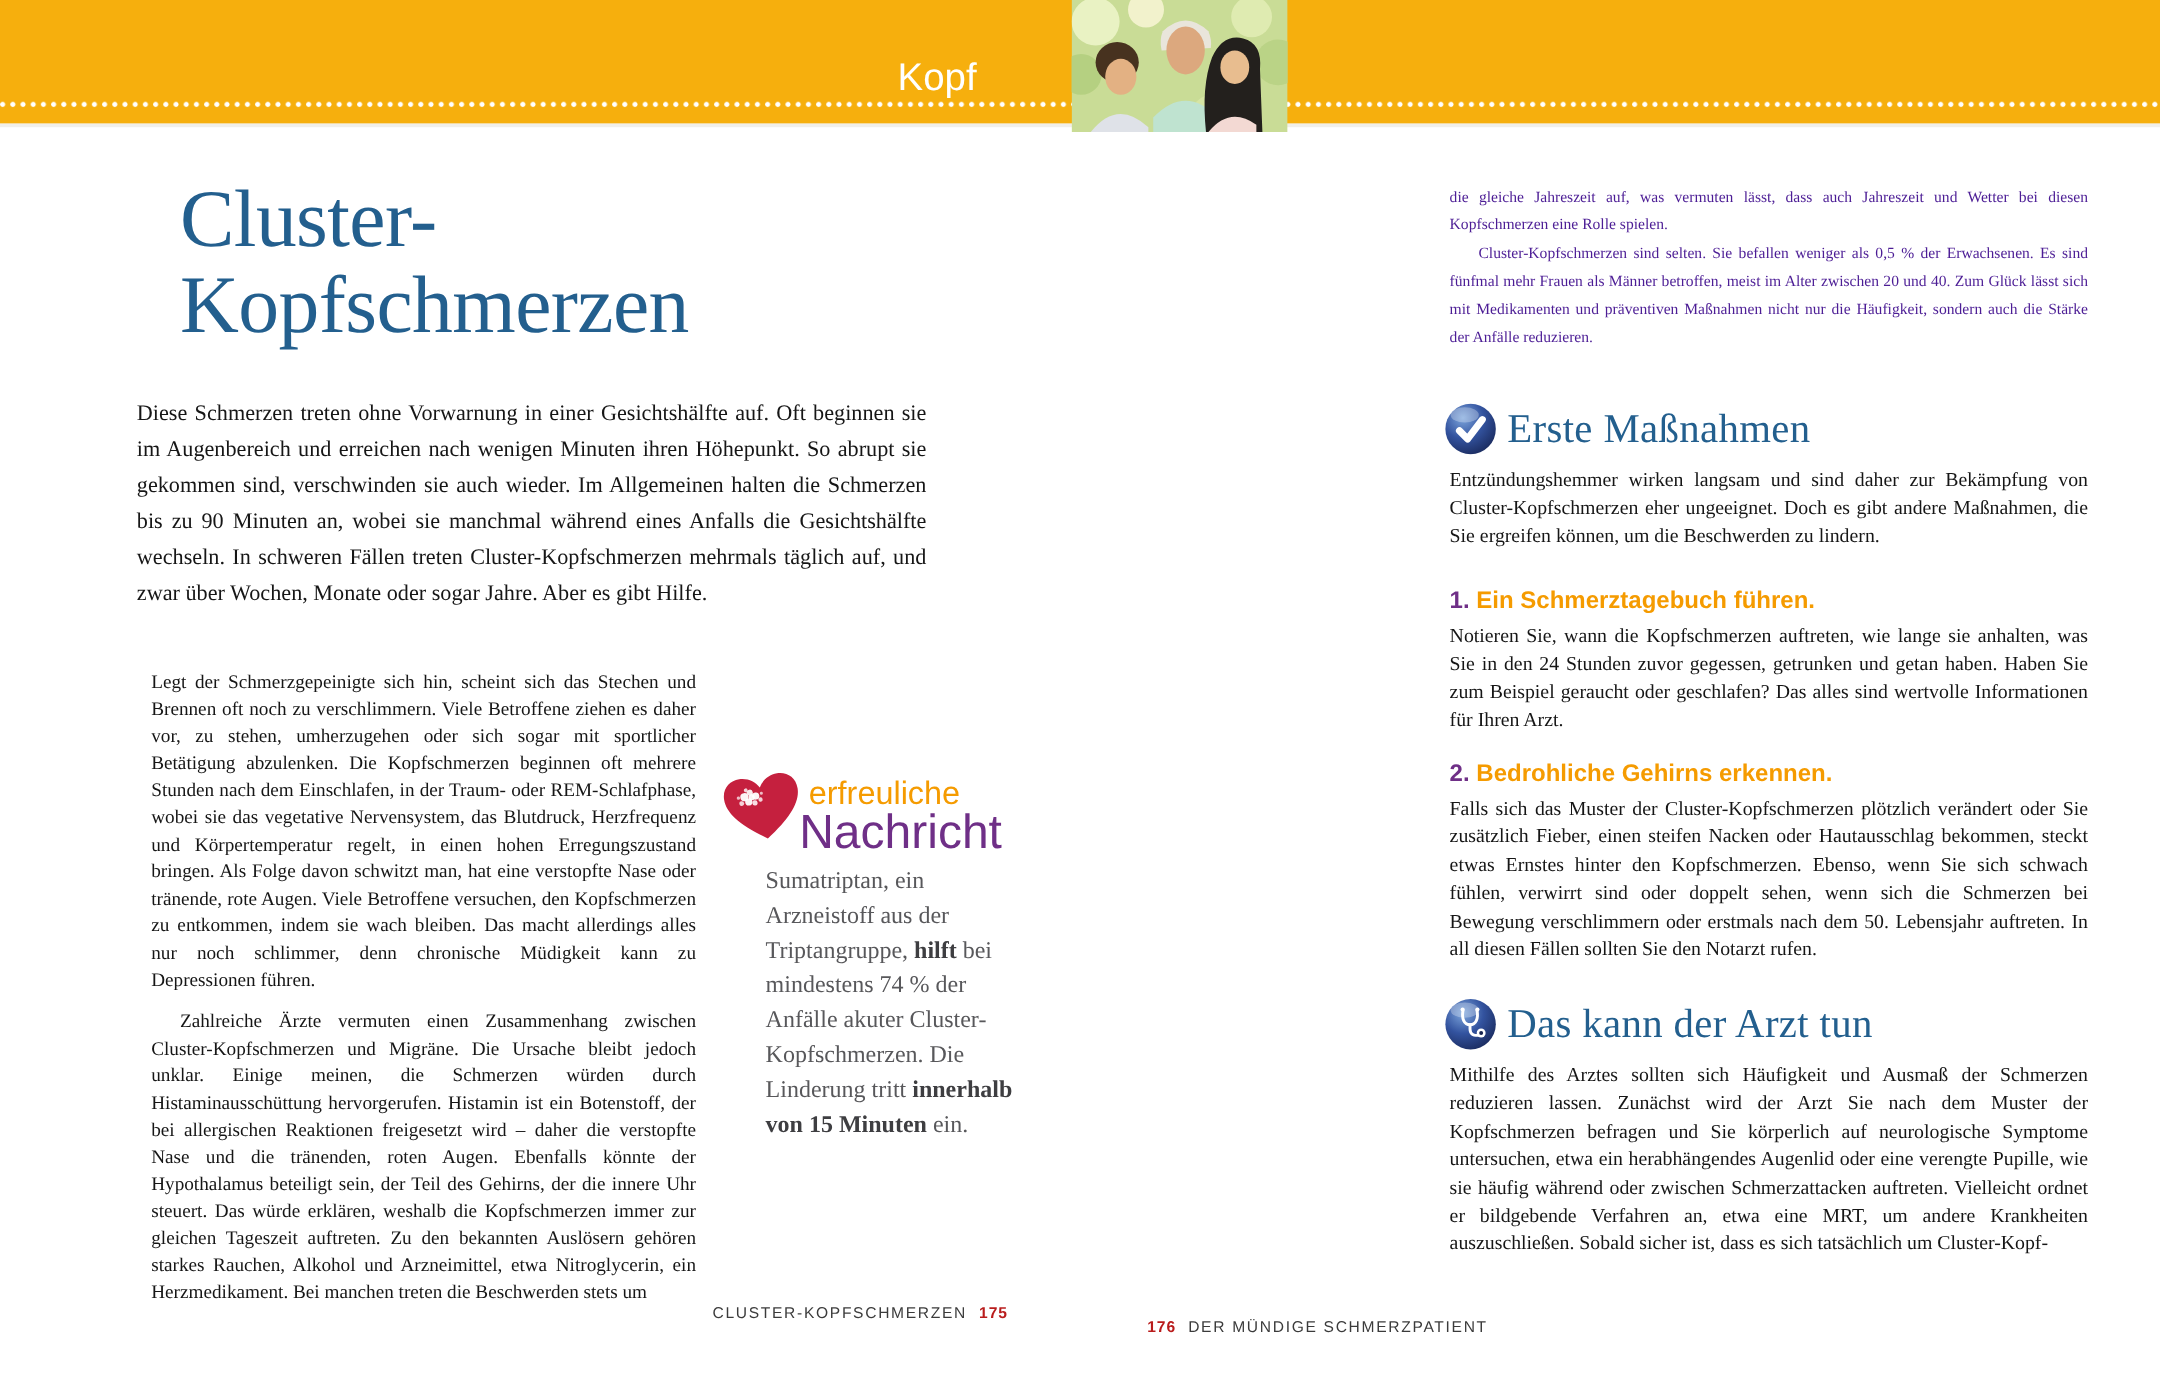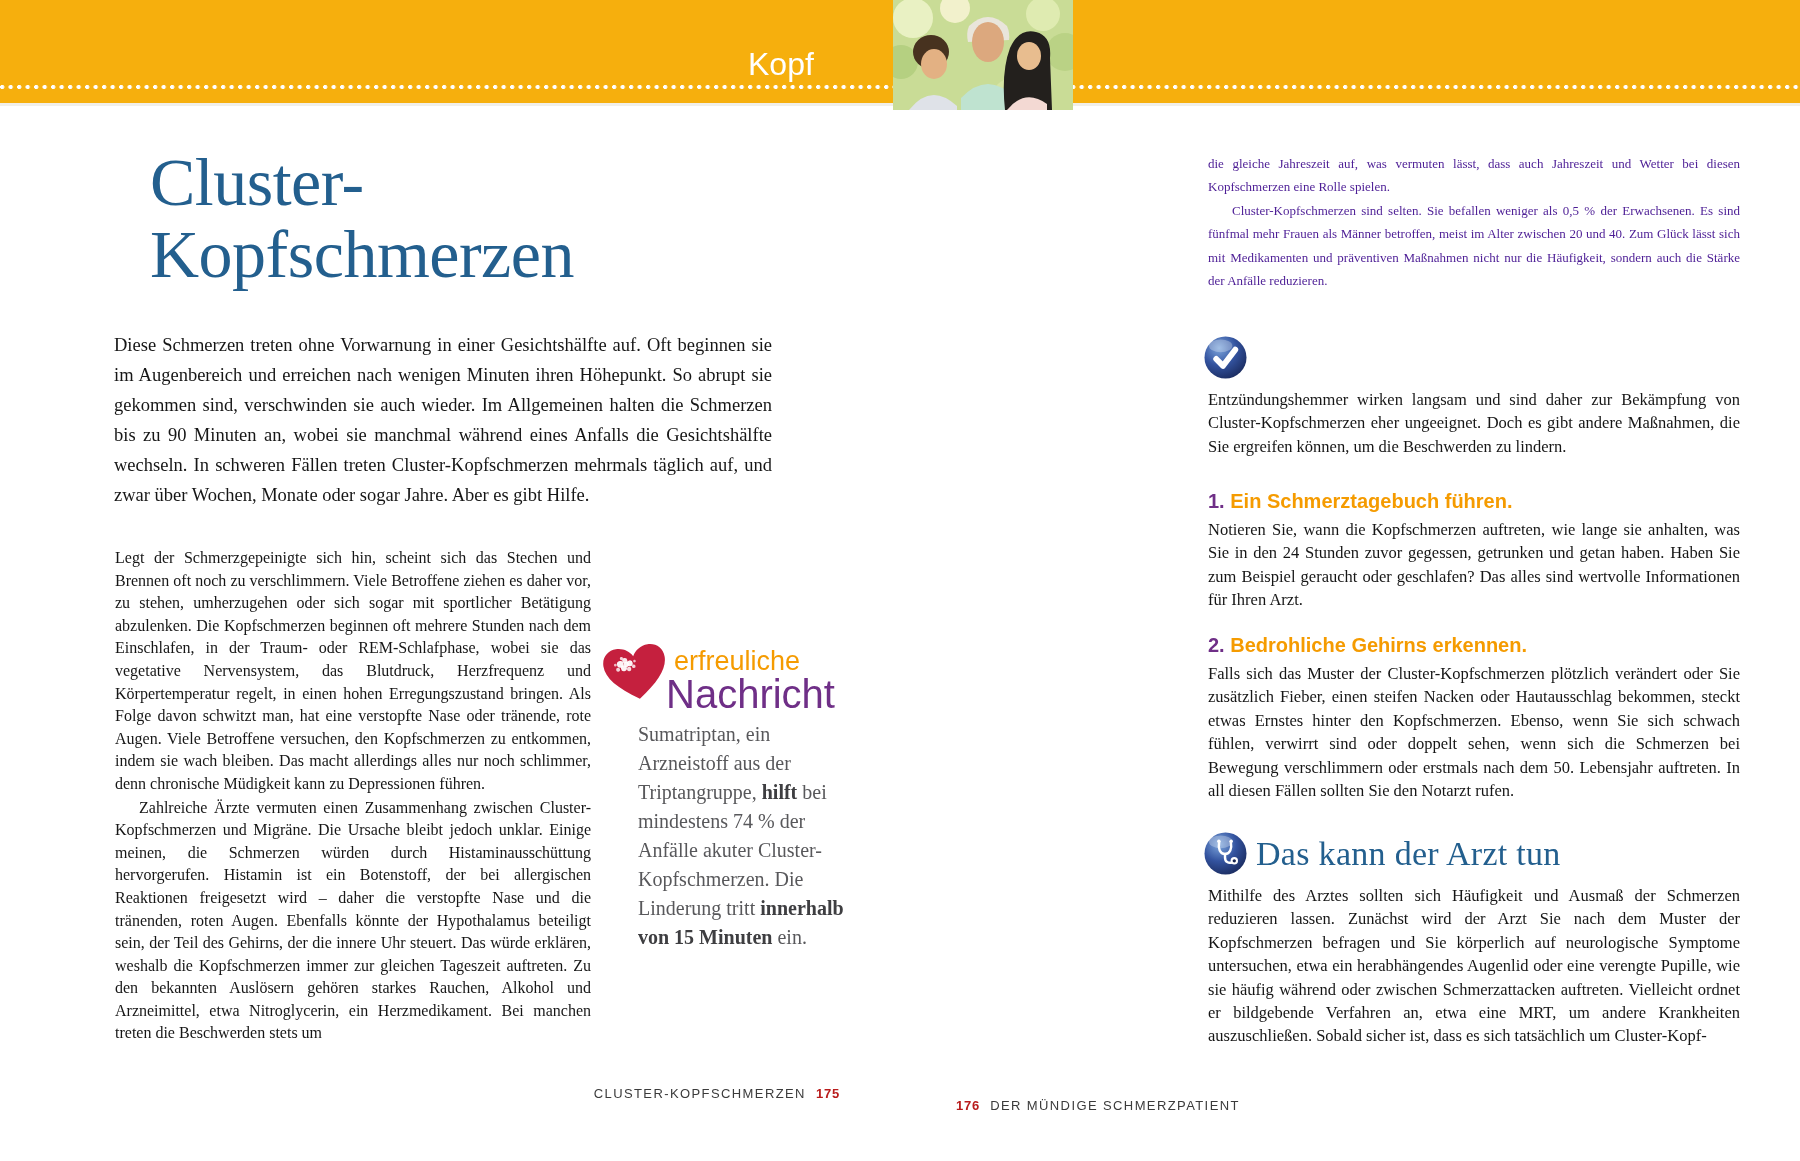--- a/index.html
+++ b/index.html
@@ -28,21 +28,21 @@
     font-size:68px; line-height:72px; font-weight:normal; color:#235F8E; letter-spacing:-0.5px;margin-left:36px;
   }
   .intro {
     position:absolute; left:114px; top:330px; width:658px;
     font-size:18.5px; line-height:30px; text-align:justify; color:#161616;
   }
   .bodycol {
     position:absolute; left:114px; top:546px; width:478px;
     font-size:16px; line-height:22.6px; text-align:justify; color:#161616;
   }
-  .bodycol p { margin:1px; }
+  .bodycol p { margin:12px; }
   .bodycol p.indent { text-indent:24px; }
 
   
   .heart { position:absolute; left:600px; top:644px; width:72px; height:60px; }
   .sb-kicker {
     position:absolute; left:674px; top:646px;
     font-family:"Liberation Sans","DejaVu Sans",sans-serif;
     font-size:27px; color:#F59B00;
   }
   .sb-title {
@@ -189,20 +189,21 @@
         <radialGradient id="gb1" cx="0.35" cy="0.28" r="0.9">
           <stop offset="0" stop-color="#7DA6DC"></stop>
           <stop offset="0.45" stop-color="#33539F"></stop>
           <stop offset="1" stop-color="#131F4B"></stop>
         </radialGradient>
       </defs>
       <circle cx="22" cy="22" r="21.5" fill="url(#gb1)"></circle>
       <ellipse cx="17" cy="10" rx="12" ry="6.5" fill="#ffffff" opacity="0.28"></ellipse>
       <path d="M12.5 23.5 L19.5 30.5 L32 14" fill="none" stroke="#ffffff" stroke-width="6" stroke-linecap="round" stroke-linejoin="round"></path>
     </svg>
+    <span class="sec-title">Erste Maßnahmen</span>
   </div>
   <div class="r-par sec1-intro">Entzündungshemmer wirken langsam und sind daher zur Bekämpfung von Cluster-Kopfschmerzen eher ungeeignet. Doch es gibt andere Maßnahmen, die Sie ergreifen können, um die Beschwerden zu lindern.</div>
 
   <div class="item-title item1-title">
     <span class="num">1.</span>
     <span class="lbl">Ein Schmerztagebuch führen.</span>
   </div>
   <div class="r-par item1-body">Notieren Sie, wann die Kopfschmerzen auftreten, wie lange sie anhalten, was Sie in den 24 Stunden zuvor gegessen, getrunken und getan haben. Haben Sie zum Beispiel geraucht oder geschlafen? Das alles sind wertvolle Informationen für Ihren Arzt.</div>
 
   <div class="item-title item2-title">

